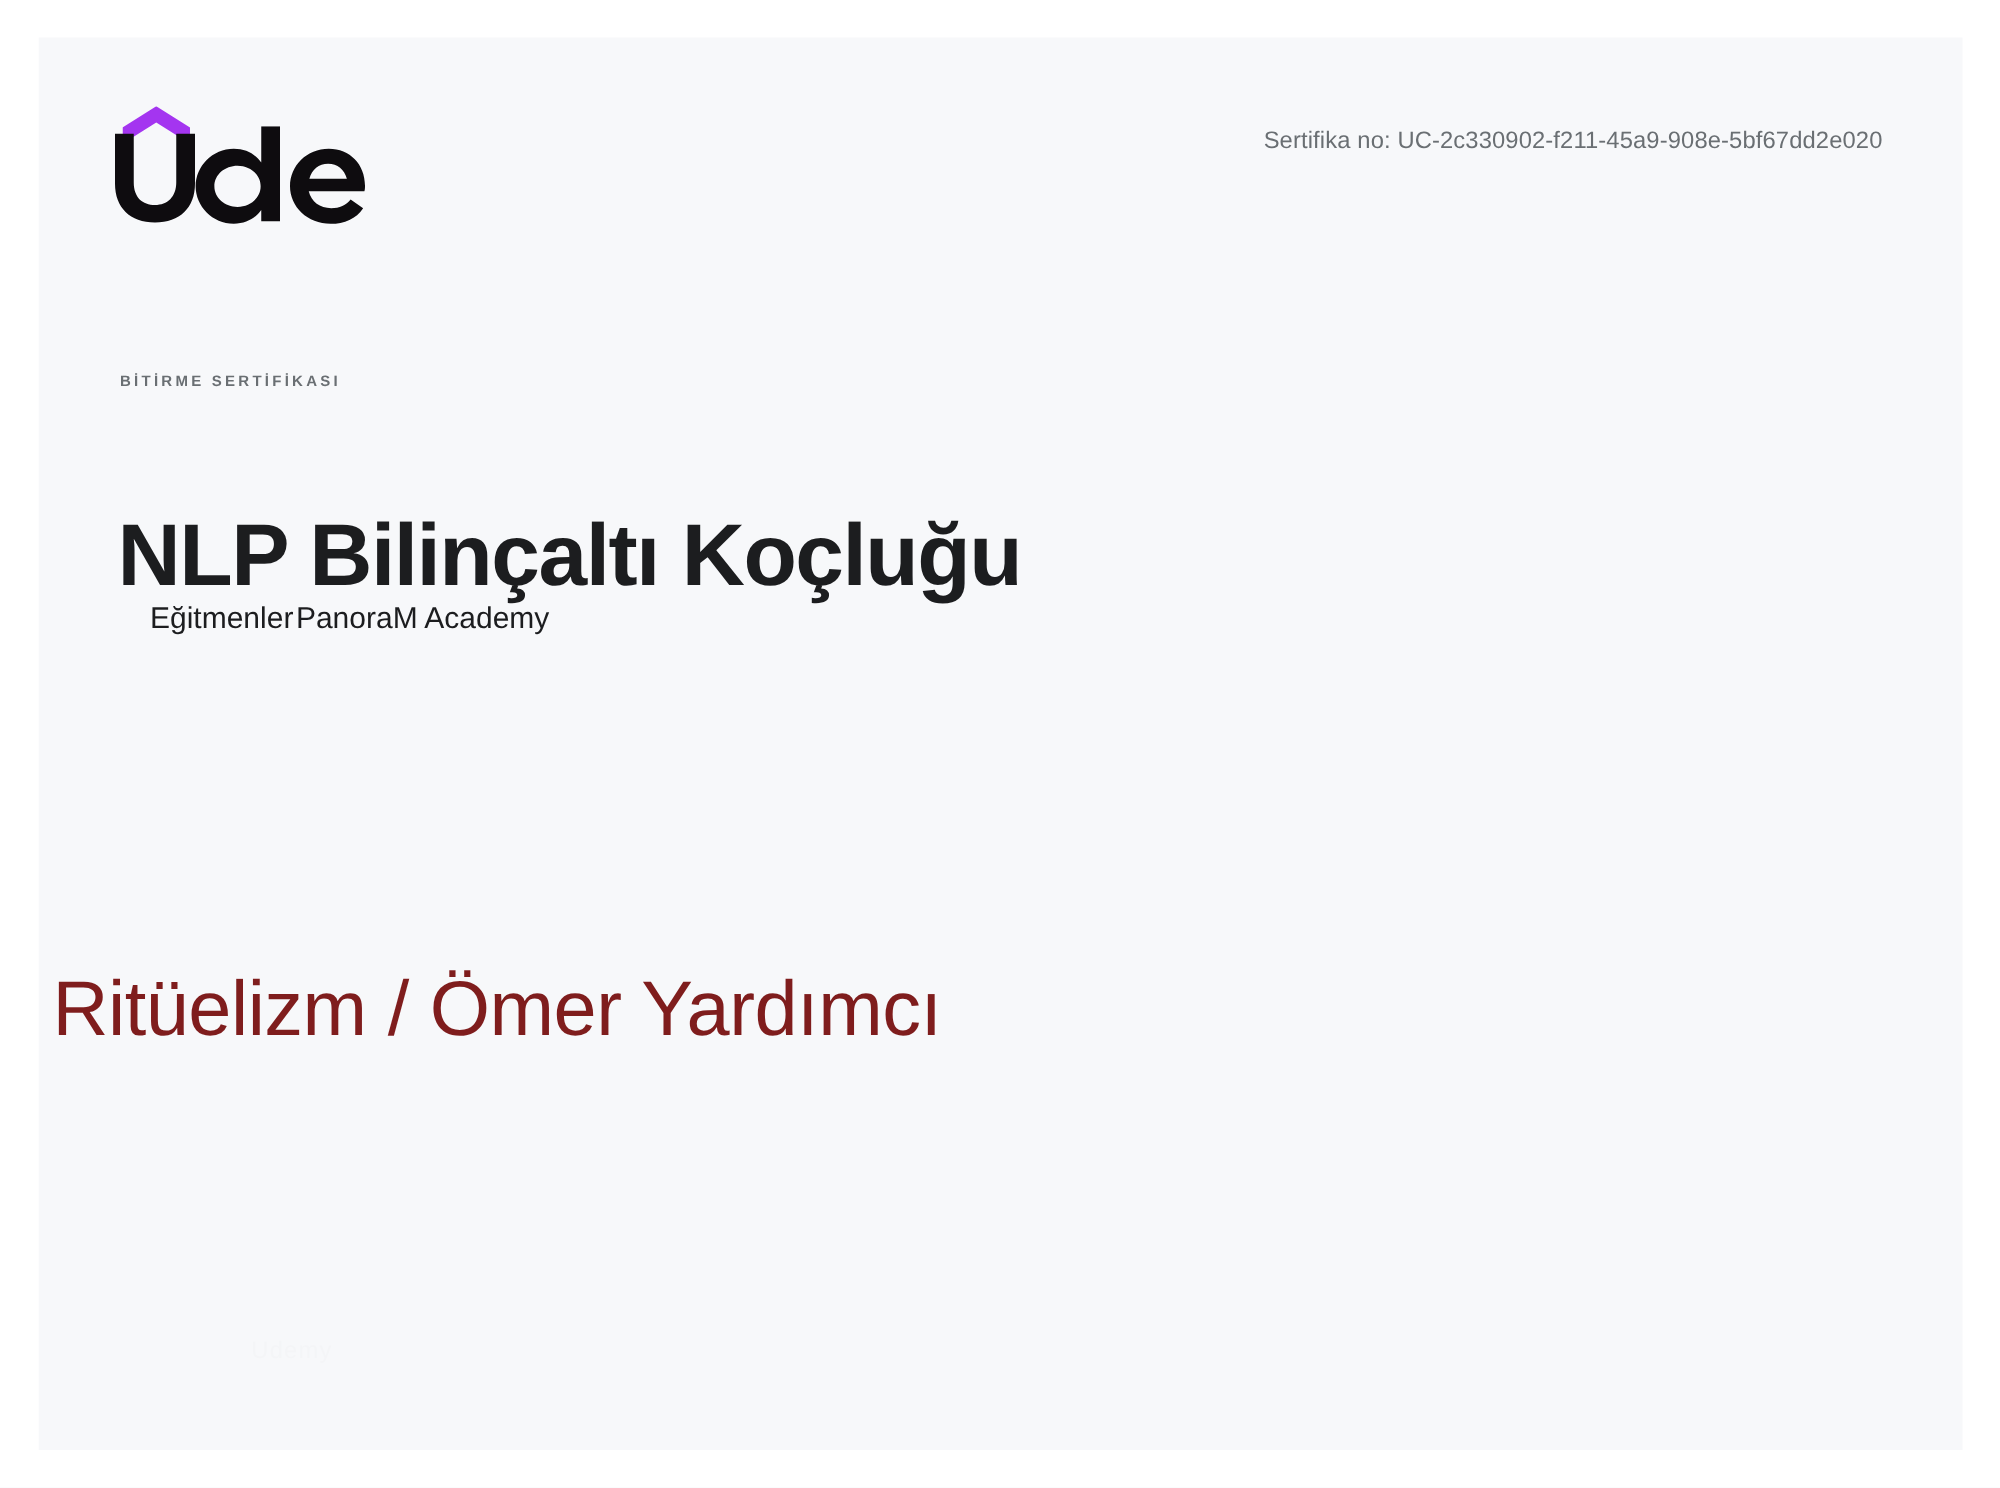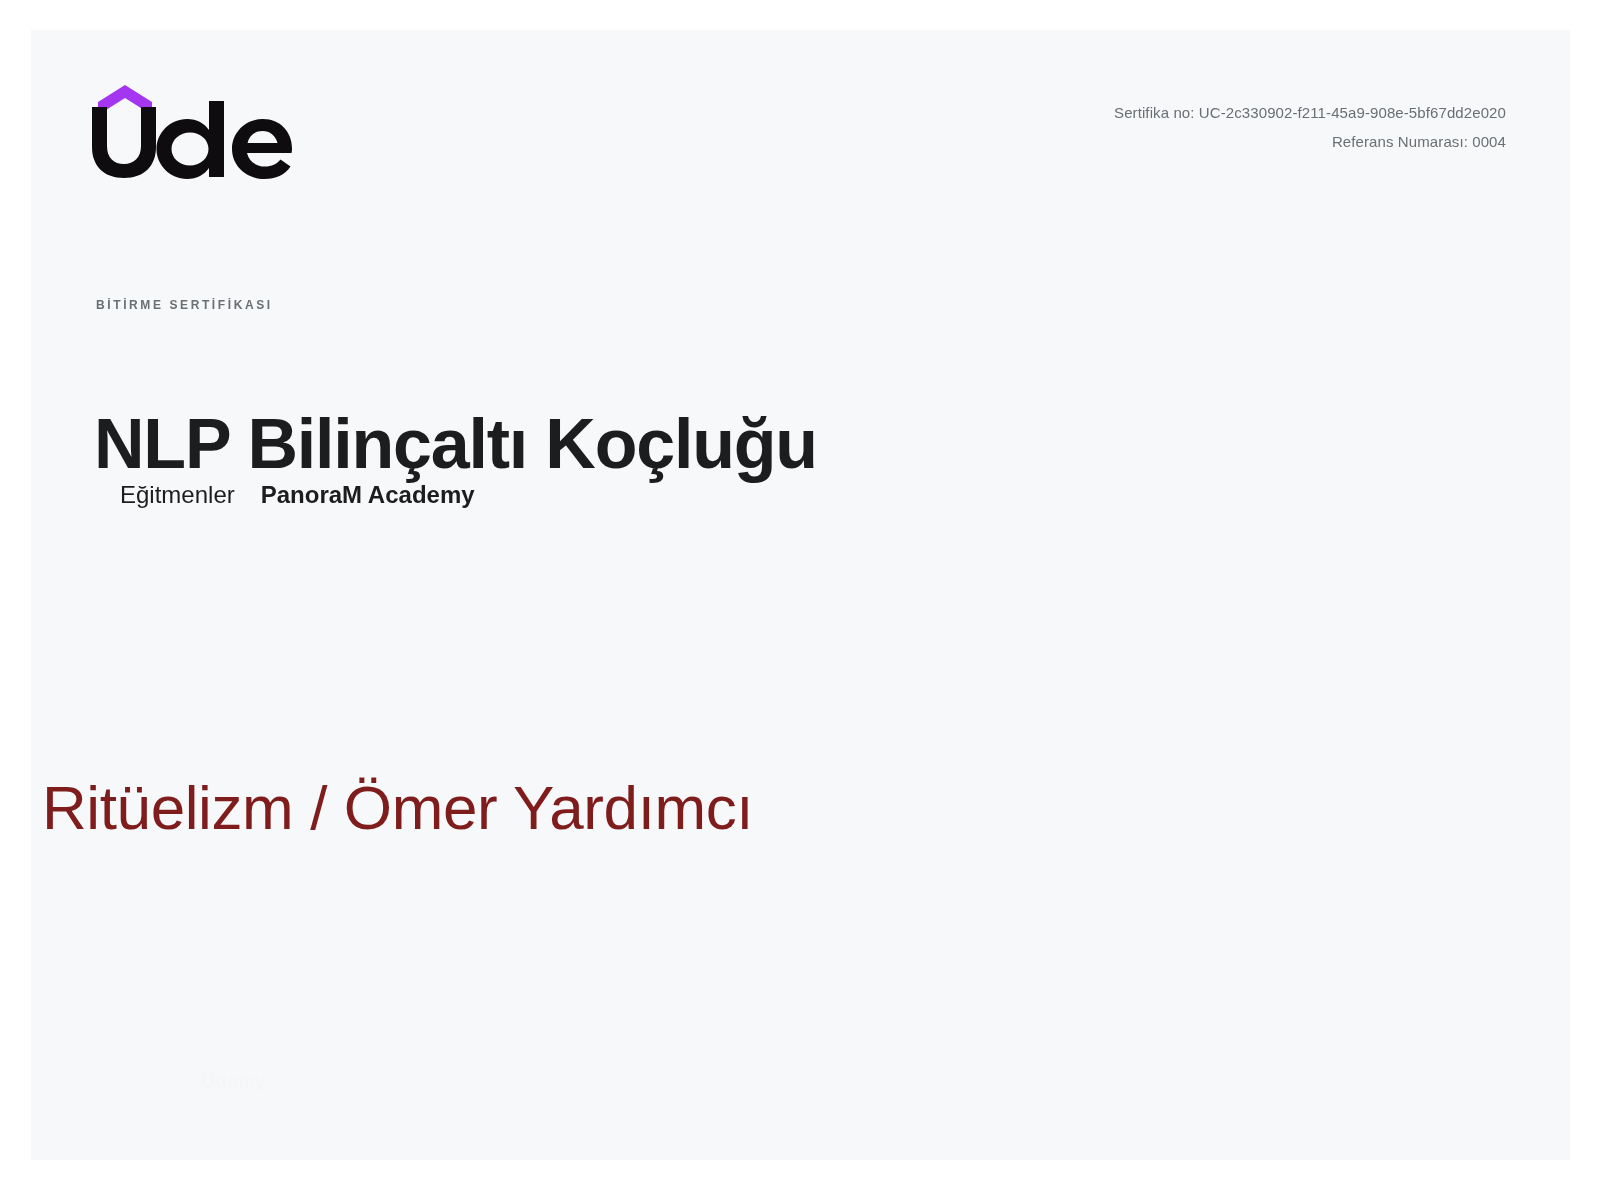--- a/index.html
+++ b/index.html
@@ -56,21 +56,21 @@
     width: 262px;
     height: 82px;
   }
 
   
   .cert-meta {
     position: absolute;
     right: 64px;
     top: 68px;
     text-align: right;
-    font-size: 15px;
+    font-size: 19px;
     line-height: 29px;
     color: #6a6f73;
     letter-spacing: 0.1px;
     white-space: nowrap;
   }
   .cert-meta .meta-line {
     display: block;
   }
 
   
@@ -114,22 +114,22 @@
     font-size: 24px;
     color: #1c1d1f;
     line-height: 34px;
     white-space: nowrap;
   }
   .instructors-label {
     font-weight: normal;
     margin-left: 24px;
   }
   .instructors-names {
-    font-weight: bold;
-    margin-left: 26px;
+    font-weight: normal;
+    margin-left: 2px;
     text-align: center;
   }
 
   .recipient {
     position: absolute;
     left: 11px;
     top: 738px;
     font-size: 62px;
     font-weight: normal;
     color: #7f1d1d;
@@ -169,21 +169,20 @@
           <path d="M142 20 L156 20 L156 20 Z" opacity="0"></path>
         </g>
         <g fill="#0e0c0f">
           <path d="M146 20 L160 20 L160 28.5 C163.5 22.5 170 18 178 18 C186.5 18 193 22 196 29 C200 22 207 18 215.5 18 C229 18 237.5 27 237.5 41.5 L237.5 76 L223.5 76 L223.5 44 C223.5 36 219 31 212.5 31 C206 31 201 36.5 201 45 L201 76 L187 76 L187 44 C187 36 182.5 31 176 31 C169.5 31 164.5 36.5 164.5 45 L164.5 76 L146 76 Z" opacity="0"></path>
         </g>
       </svg>
     </div>
 
     <div class="cert-meta">
       <span class="meta-line">Sertifika no: UC-2c330902-f211-45a9-908e-5bf67dd2e020</span>
-      <span class="meta-line">Referans Numarası: 0004</span>
     </div>
   </div>
 
   <div class="cert-body">
 
     <div class="eyebrow">BİTİRME SERTİFİKASI</div>
 
     <h1 class="course-title">NLP Bilinçaltı Koçluğu</h1>
 
     <div class="instructors">

